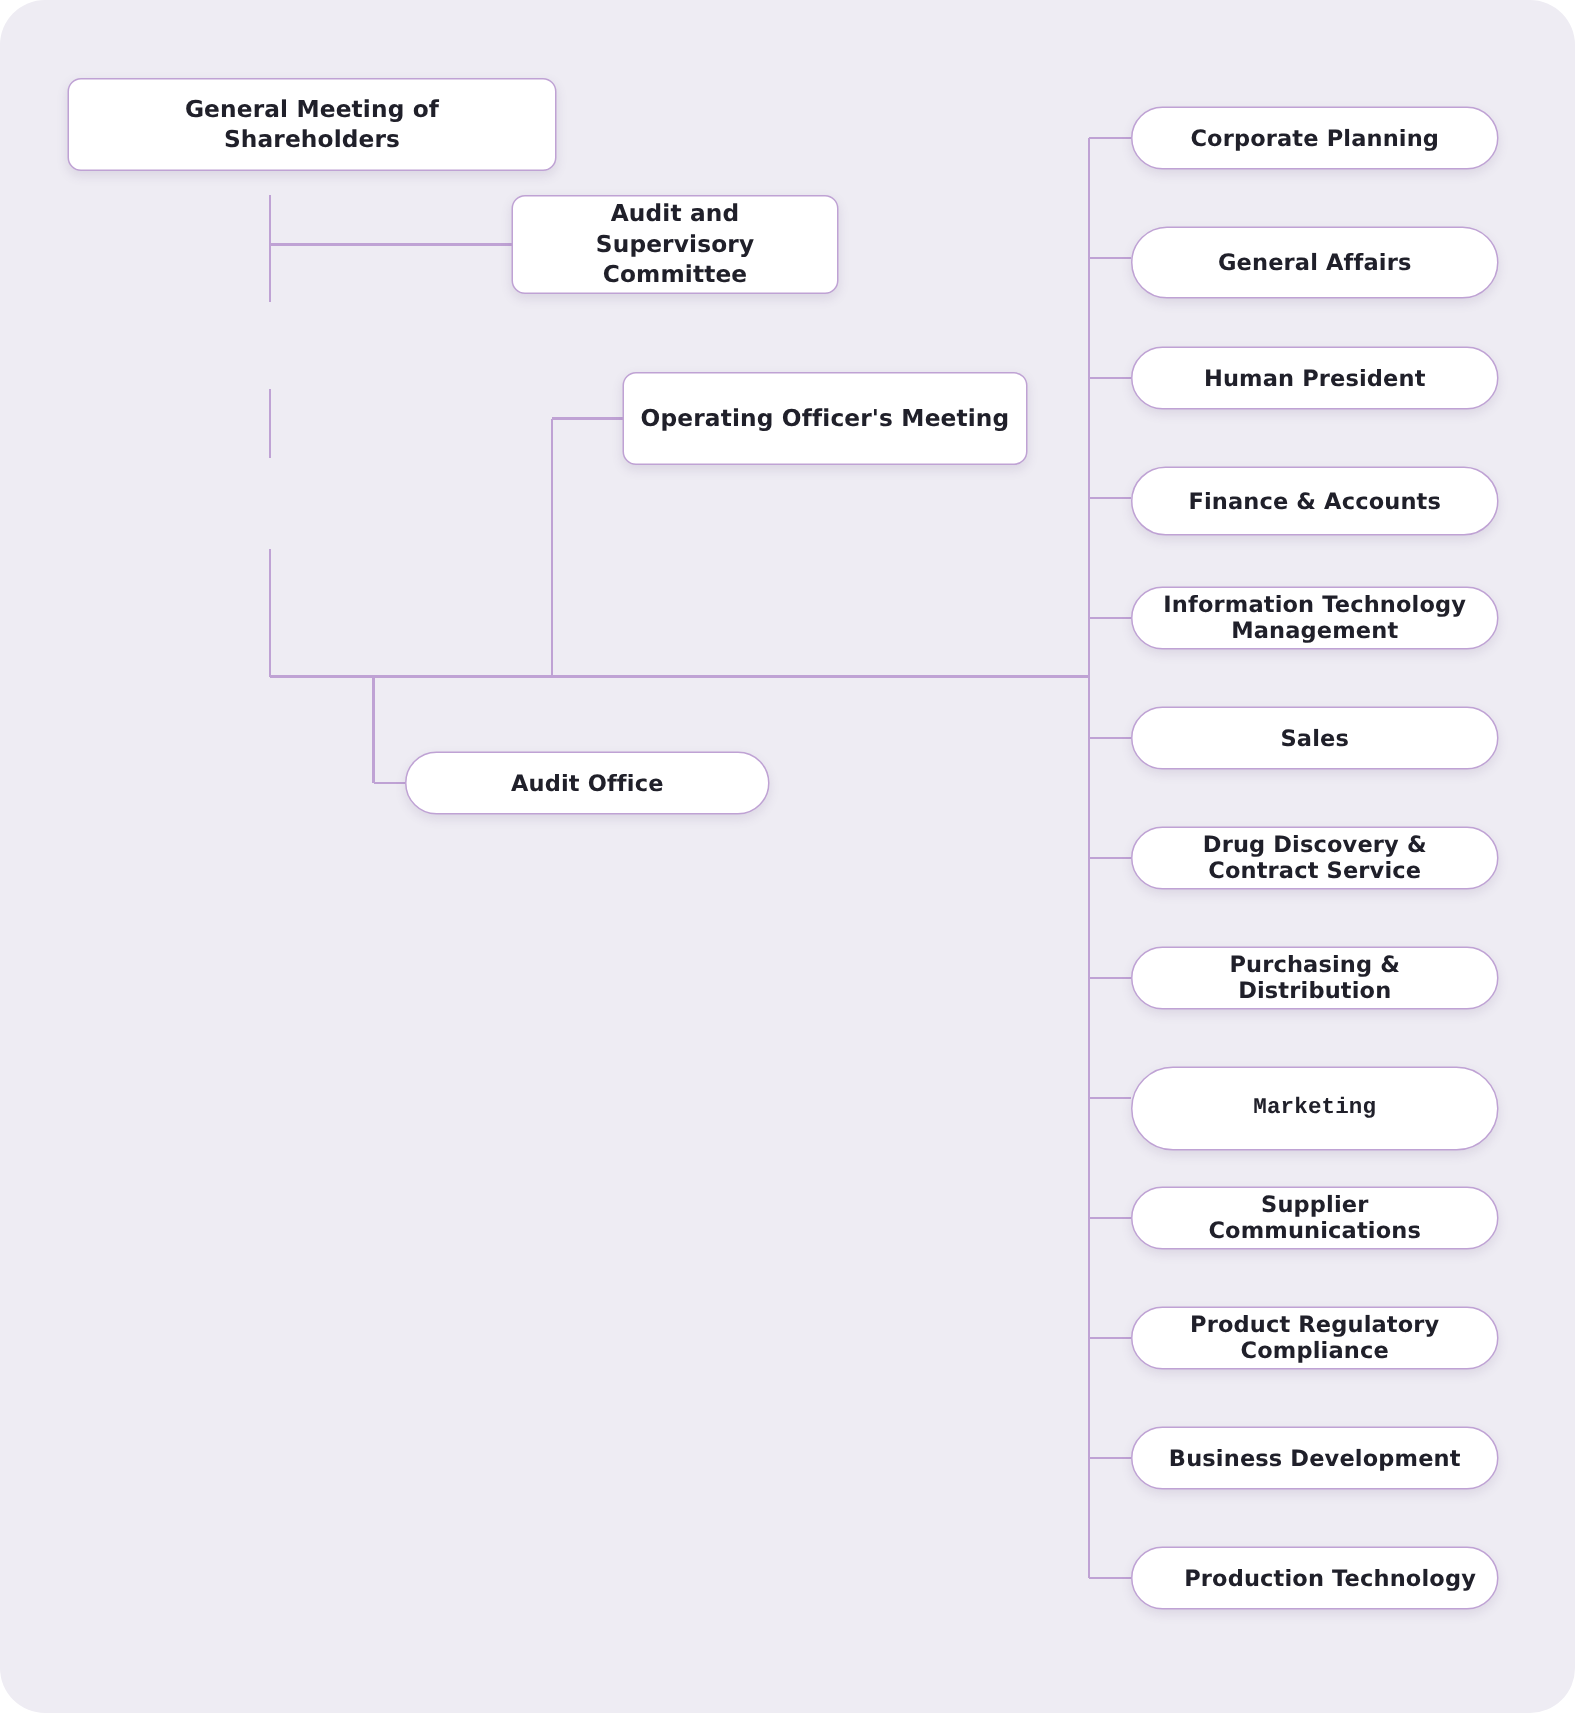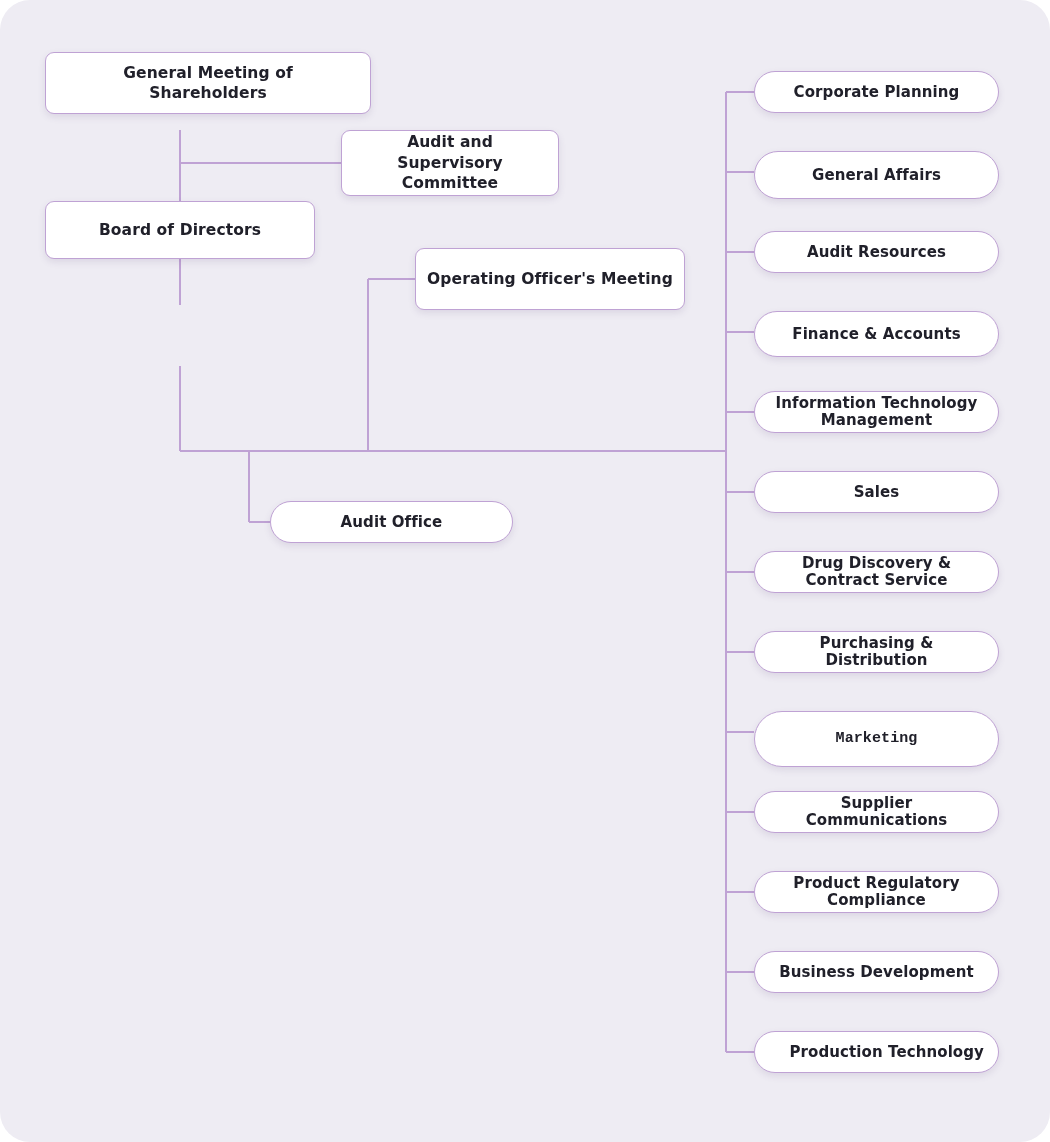--- a/index.html
+++ b/index.html
@@ -104,42 +104,39 @@
   <div class="node box" style="left: 45px; top: 52px; width: 326px; height: 62px;">
     <span class="label">General Meeting of
 Shareholders</span>
   </div>
 
   <div class="node box" style="left: 341px; top: 130px; width: 218px; height: 66px; align-items: center;">
     <span class="label">Audit and Supervisory
 Committee</span>
   </div>
 
-  <div class="node box" style="left: 45px; top: 201px; width: 270px; height: 58px;">
-    <span class="label">Board of Directors</span>
-  </div>
 
   <div class="node box" style="left: 415px; top: 248px; width: 270px; height: 62px;">
     <span class="label">Operating Officer's Meeting</span>
   </div>
 
 
   <div class="node pill" style="left: 270px; top: 501px; width: 243px; height: 42px;">
     <span class="label">Audit Office</span>
   </div>
 
   <div id="department-list">
       <div class="node pill" style="left: 754px; top: 71px; width: 245px; height: 42px;">
         <span class="label">Corporate Planning</span>
       </div>
       <div class="node pill" style="left: 754px; top: 151px; width: 245px; height: 48px;">
         <span class="label">General Affairs</span>
       </div>
       <div class="node pill" style="left: 754px; top: 231px; width: 245px; height: 42px;">
-        <span class="label">Audit Resources</span>
+        <span class="label">Human President</span>
       </div>
       <div class="node pill" style="left: 754px; top: 311px; width: 245px; height: 46px;">
         <span class="label">Finance &amp; Accounts</span>
       </div>
       <div class="node pill" style="left: 754px; top: 391px; width: 245px; height: 42px;">
         <span class="label">Information Technology
 Management</span>
       </div>
       <div class="node pill" style="left: 754px; top: 471px; width: 245px; height: 42px;">
         <span class="label">Sales</span>

